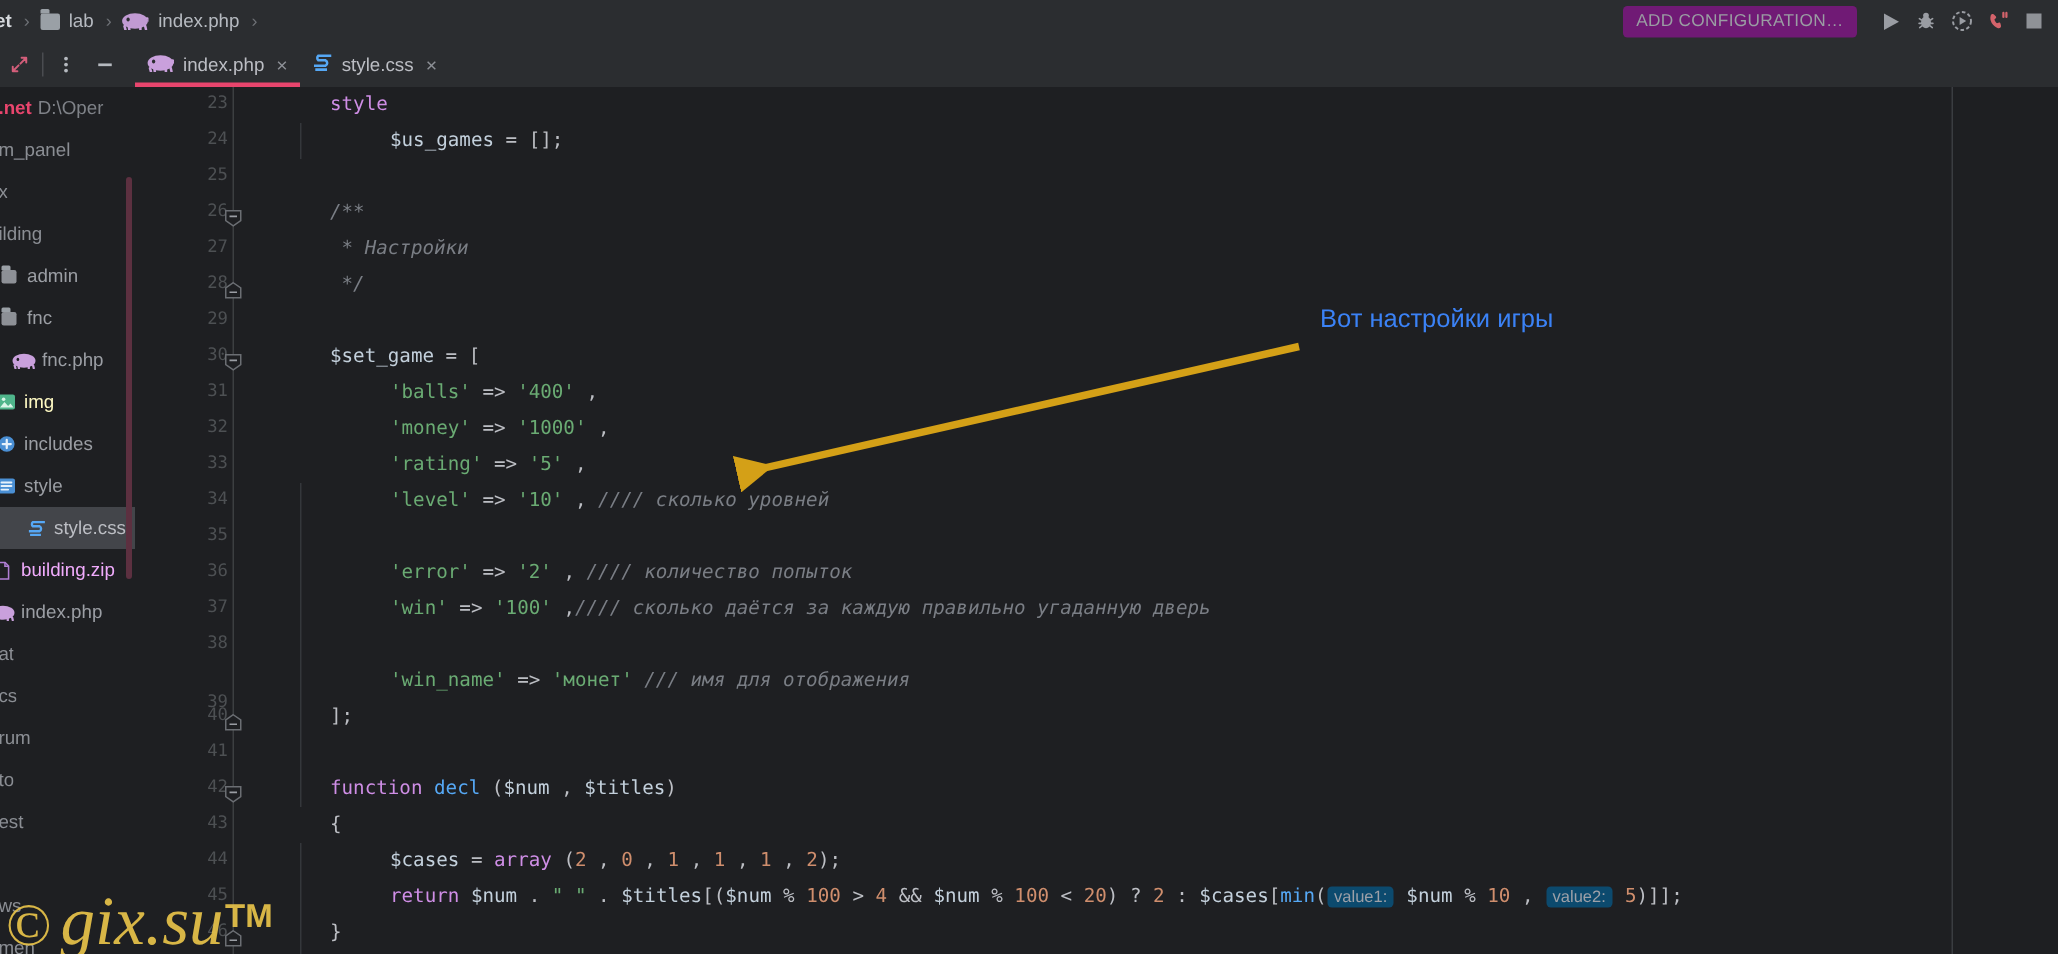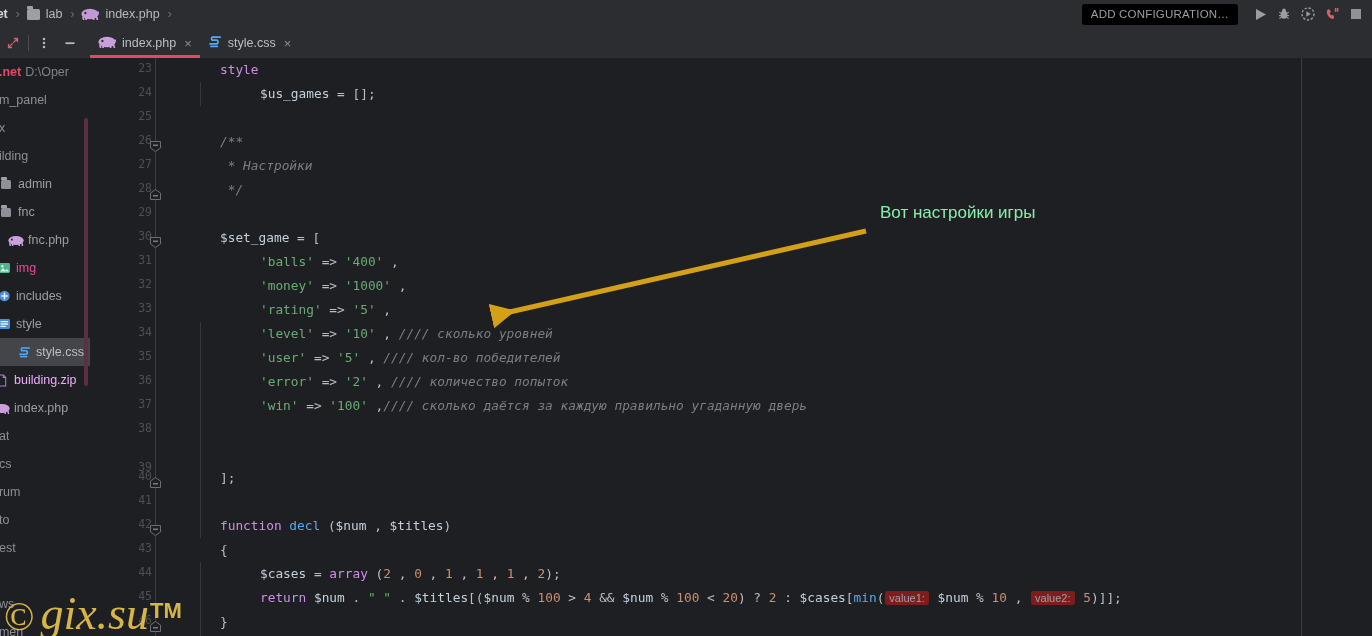--- a/index.html
+++ b/index.html
@@ -52,21 +52,21 @@
     width:6px; height:3px; background:#9aa0a6; border-radius:1px 1px 0 0;
   }
 
   
   .run-toolbar {
     position: absolute; right: 4px; top: 2px;
     height: 24px;
     display: flex; align-items: center; gap: 0px;
   }
   .add-config {
-    background: #000000;
+    background: #701a75;
     color: #9a9da3;
     font-size: 11.5px;
     letter-spacing: 0.2px;
     padding: 4px 9px 5px 9px;
     border-radius: 3px;
     margin-right: 10px;
     white-space: nowrap;
   }
   .tb-btn {
     width: 24px; height: 24px;
@@ -186,30 +186,30 @@
   .kw   { color:#cf8ee6; }
   .var  { color:#c3d0dc; }
   .str  { color:#6aab73; }
   .op   { color:#bcbec4; }
   .punc { color:#bcbec4; }
   .cmt  { color:#7a7e85; font-style: italic; }
   .fn   { color:#56a8f5; }
   .fnd  { color:#56a8f5; }
   .orange { color:#cf8e6d; }
   .hint {
-    background:#7f1d1d; color:#9da0a8;
+    background:#0c4a6e; color:#9da0a8;
     font-family:"Liberation Sans", sans-serif;
     font-size:11px; border-radius:3px;
     padding:1px 4px; margin: 0 1px;
   }
 
   
   .anno-text {
     position:absolute;
-    color:#86efac;
+    color:#3b82f6;
     font-size:17px;
     font-family:"Liberation Sans", sans-serif;
     white-space:nowrap;
   }
   .anno-svg { position:absolute; left:0; top:0; pointer-events:none; }
 
   
   .watermark {
     position:absolute; left:4px; bottom:-4px;
     color:#e8c34a;
@@ -385,21 +385,21 @@
     </div>
 
     <div class="tree-row" style="margin-left:-6px;">
       <span class="t-icon">
         <svg width="13" height="12" viewBox="0 0 13 12">
             <rect x="1" y="1" width="11" height="10" rx="1.4" fill="#4fb58b"></rect>
             <circle cx="4.4" cy="4.2" r="1.2" fill="#d8f5e8"></circle>
             <path d="M2 9.6 L5 6 L7.4 8.6 L9 7 L11 9.6 Z" fill="#d8f5e8"></path>
           </svg>
       </span>
-      <span class="t-label" style="color:#ec4899;">img</span>
+      <span class="t-label" style="color:#fef9c3;">img</span>
     </div>
 
     <div class="tree-row" style="margin-left:-6px;">
       <span class="t-icon">
         <svg width="13" height="12" viewBox="0 0 13 12">
             <circle cx="6.5" cy="6" r="5.2" fill="#4a8fd4"></circle>
             <path d="M6.5 3.3 V8.7 M3.8 6 H9.2" stroke="#e6f1fb" stroke-width="1.5" stroke-linecap="round"></path>
           </svg>
       </span>
       <span class="t-label" style="color:#9b9ea4;">includes</span>
@@ -553,23 +553,23 @@
       <div class="cl" style="top: 48px; padding-left: 0px;"></div>
       <div class="cl" style="top: 72px; padding-left: 40px;"><span class="cmt">/**</span></div>
       <div class="cl" style="top: 96px; padding-left: 40px;"><span class="cmt"> * Настройки</span></div>
       <div class="cl" style="top: 120px; padding-left: 40px;"><span class="cmt"> */</span></div>
       <div class="cl" style="top: 144px; padding-left: 0px;"></div>
       <div class="cl" style="top: 168px; padding-left: 40px;"><span class="var">$set_game</span><span class="op"> = </span><span class="punc">[</span></div>
       <div class="cl" style="top: 192px; padding-left: 80px;"><span class="str">'balls'</span><span class="op"> =&gt; </span><span class="str">'400'</span><span class="punc"> ,</span></div>
       <div class="cl" style="top: 216px; padding-left: 80px;"><span class="str">'money'</span><span class="op"> =&gt; </span><span class="str">'1000'</span><span class="punc"> ,</span></div>
       <div class="cl" style="top: 240px; padding-left: 80px;"><span class="str">'rating'</span><span class="op"> =&gt; </span><span class="str">'5'</span><span class="punc"> ,</span></div>
       <div class="cl" style="top: 264px; padding-left: 80px;"><span class="str">'level'</span><span class="op"> =&gt; </span><span class="str">'10'</span><span class="punc"> , </span><span class="cmt">//// сколько уровней</span></div>
-      <div class="cl" style="top: 288px; padding-left: 80px;"><span class="str">'user'</span><span class="op"> =&gt; </span><span class="str">'5'</span><span class="punc"> , </span><span class="cmt">//// кол-во победителей</span></div>
       <div class="cl" style="top: 312px; padding-left: 80px;"><span class="str">'error'</span><span class="op"> =&gt; </span><span class="str">'2'</span><span class="punc"> , </span><span class="cmt">//// количество попыток</span></div>
       <div class="cl" style="top: 336px; padding-left: 80px;"><span class="str">'win'</span><span class="op"> =&gt; </span><span class="str">'100'</span><span class="punc"> ,</span><span class="cmt">//// сколько даётся за каждую правильно угаданную дверь</span></div>
+      <div class="cl" style="top: 384px; padding-left: 80px;"><span class="str">'win_name'</span><span class="op"> =&gt; </span><span class="str">'монет'</span><span class="punc"> </span><span class="cmt">/// имя для отображения</span></div>
       <div class="cl" style="top: 408px; padding-left: 40px;"><span class="punc">];</span></div>
       <div class="cl" style="top: 432px; padding-left: 0px;"></div>
       <div class="cl" style="top: 456px; padding-left: 40px;"><span class="kw">function</span><span class="op"> </span><span class="fnd">decl</span><span class="punc"> (</span><span class="var">$num</span><span class="punc"> , </span><span class="var">$titles</span><span class="punc">)</span></div>
       <div class="cl" style="top: 480px; padding-left: 40px;"><span class="punc">{</span></div>
       <div class="cl" style="top: 504px; padding-left: 80px;"><span class="var">$cases</span><span class="op"> = </span><span class="kw">array</span><span class="punc"> (</span><span class="orange">2</span><span class="punc"> , </span><span class="orange">0</span><span class="punc"> , </span><span class="orange">1</span><span class="punc"> , </span><span class="orange">1</span><span class="punc"> , </span><span class="orange">1</span><span class="punc"> , </span><span class="orange">2</span><span class="punc">);</span></div>
       <div class="cl" style="top: 528px; padding-left: 80px;"><span class="kw">return</span><span class="op"> </span><span class="var">$num</span><span class="punc"> . </span><span class="str">" "</span><span class="punc"> . </span><span class="var">$titles</span><span class="punc">[(</span><span class="var">$num</span><span class="op"> % </span><span class="orange">100</span><span class="op"> &gt; </span><span class="orange">4</span><span class="op"> &amp;&amp; </span><span class="var">$num</span><span class="op"> % </span><span class="orange">100</span><span class="op"> &lt; </span><span class="orange">20</span><span class="punc">) ? </span><span class="orange">2</span><span class="punc"> : </span><span class="var">$cases</span><span class="punc">[</span><span class="fn">min</span><span class="punc">(</span><span class="hint">value1:</span><span class="op"> </span><span class="var">$num</span><span class="op"> % </span><span class="orange">10</span><span class="punc"> , </span><span class="hint">value2:</span><span class="op"> </span><span class="orange">5</span><span class="punc">)]];</span></div>
       <div class="cl" style="top: 552px; padding-left: 40px;"><span class="punc">}</span></div>
     </div>
   </div>
 

